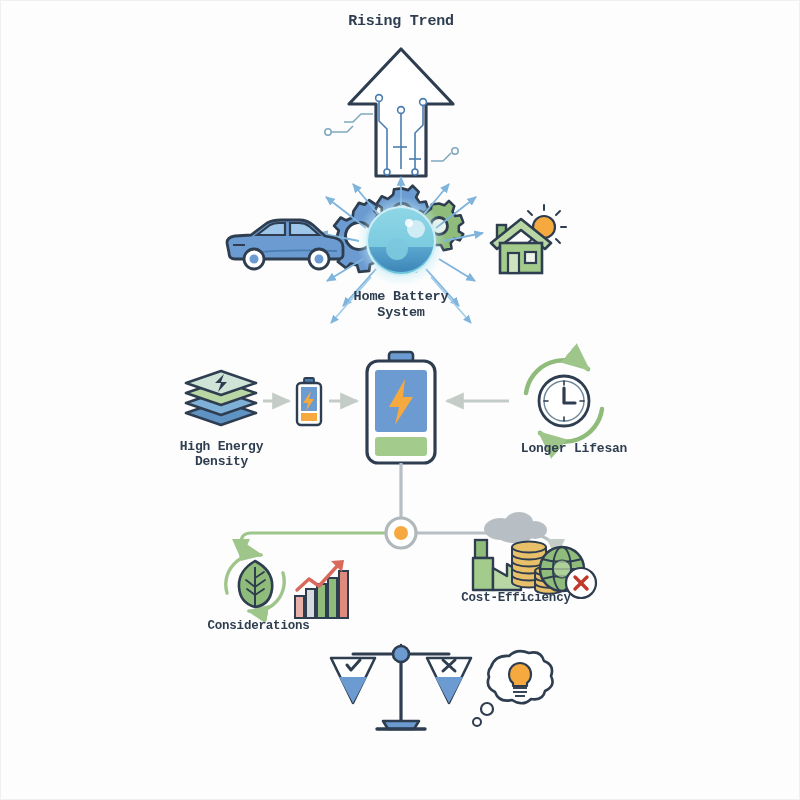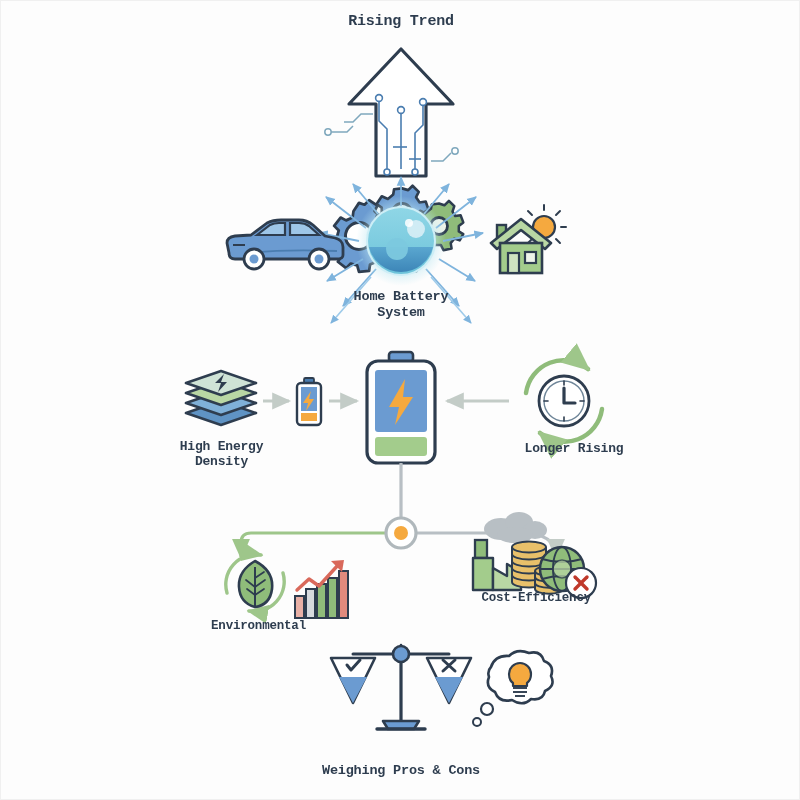--- a/index.html
+++ b/index.html
@@ -370,22 +370,21 @@
   </svg>
 
   <div class="lbl lbl-title" style="left:300px; top:12px; width:200px;">Rising Trend</div>
 
   <div class="lbl lbl-node" style="left:158px; top:438px; width:125px;">High Energy
 Density</div>
 
   <div class="lbl lbl-main" style="left:320px; top:288px; width:160px;">Home Battery
 System</div>
 
-  <div class="lbl lbl-node" style="left:498px; top:440px; width:150px;">Longer Rising</div>
-
-  <div class="lbl lbl-sub" style="left:190px; top:618px; width:135px;">Environmental</div>
-
-  <div class="lbl lbl-sub" style="left:460px; top:590px; width:130px;text-align:right;">Cost-Efficiency</div>
-
-
-  <div class="lbl lbl-main" style="left:300px; top:762px; width:200px;">Weighing Pros &amp; Cons</div>
+  <div class="lbl lbl-node" style="left:498px; top:440px; width:150px;">Longer Lifesan</div>
+
+  <div class="lbl lbl-sub" style="left:190px; top:618px; width:135px;">Considerations</div>
+
+  <div class="lbl lbl-sub" style="left:450px; top:590px; width:130px;">Cost-Efficiency</div>
+
+
 
 </div>
 
 </body></html>

